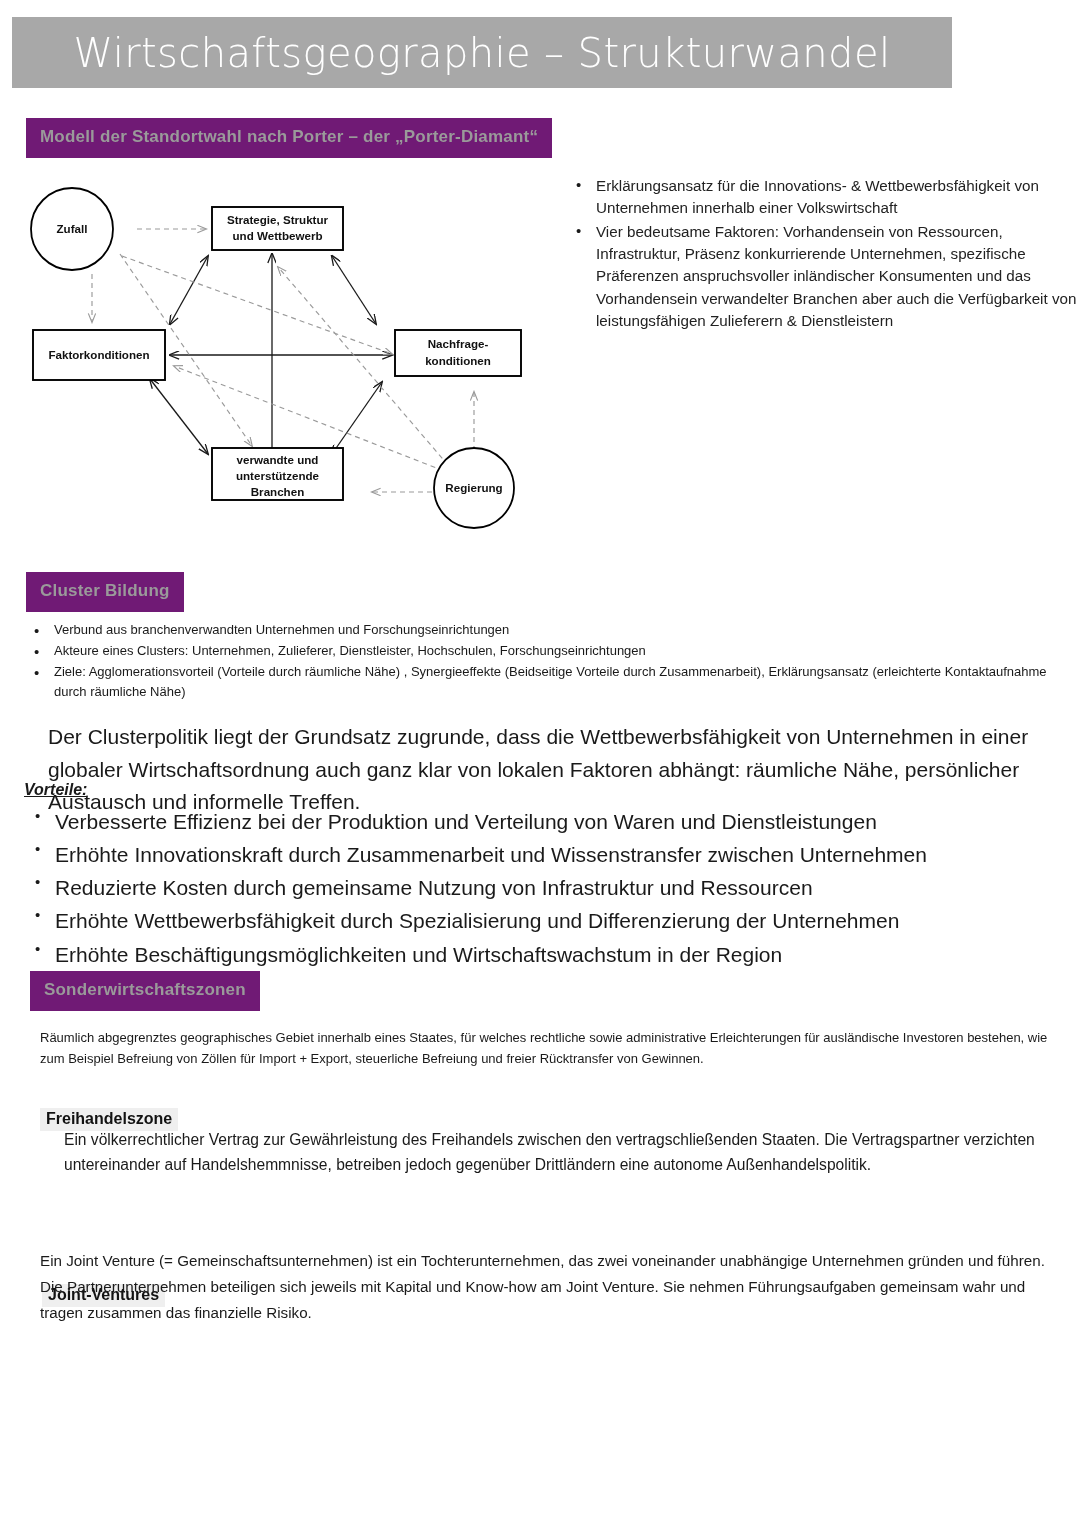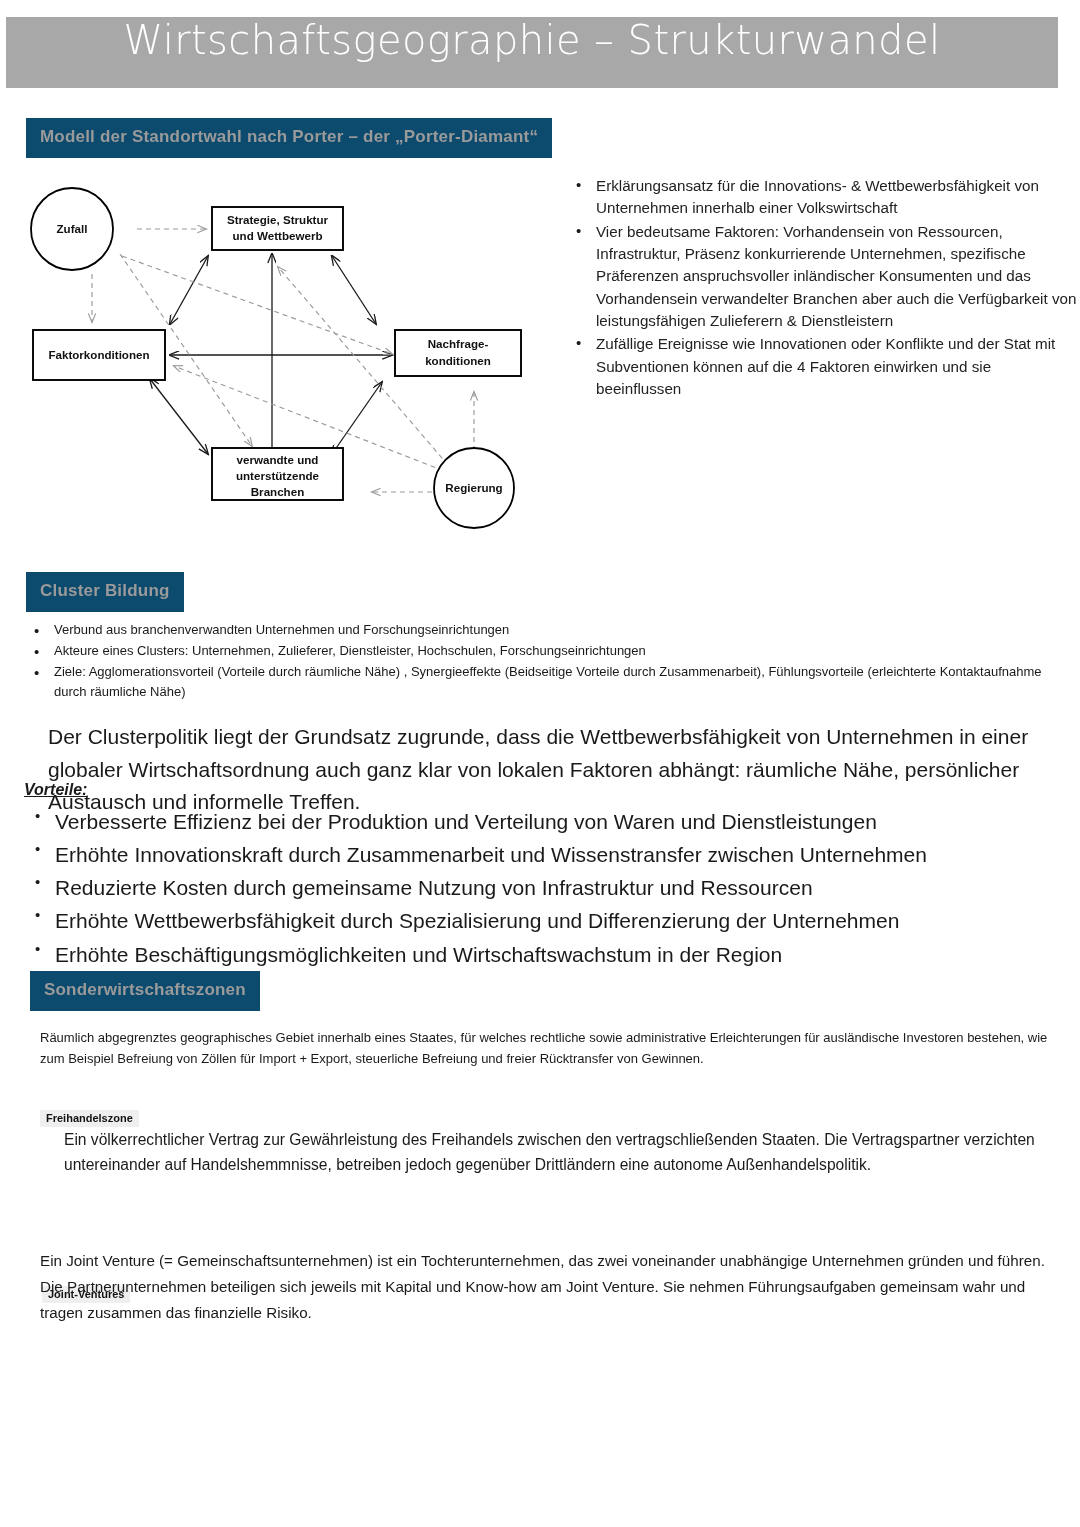--- a/index.html
+++ b/index.html
@@ -12,41 +12,42 @@
     height: 1527px;
     position: relative;
     font-family: "Liberation Sans", "DejaVu Sans", sans-serif;
     color: #1a1a1a;
     overflow: hidden;
   }
 
   
   .title-banner {
     position: absolute;
-    left: 6px;
+    left: 12px;
     top: 17px;
-    width: 1052px;
+    width: 940px;
     height: 71px;
     background: #a8a8a8;
     display: flex;
+    align-items: center;
     justify-content: center;
   }
   .title-banner .title-text {
     color: #ffffff;
     font-size: 40px;
     font-weight: 300;
     letter-spacing: 0.4px;
     white-space: nowrap;
     font-family: "DejaVu Sans", sans-serif;
   }
 
   
   .section-head {
     display: inline-block;
-    background: #0c4a6e;
+    background: #701a75;
     color: #9a9a9a;
     font-weight: bold;
     padding: 9px 14px 11px 14px;
     font-size: 17px;
     letter-spacing: 0.2px;
   }
   .sec-head-wrap { position: absolute; }
 
   
   ul.bl {
@@ -130,21 +131,21 @@
     width: 1022px;
     font-size: 13px;
     line-height: 1.62;
   }
 
   
   .sub-head {
     display: inline-block;
     background: #efefef;
     font-weight: bold;
-    font-size: 11px;
+    font-size: 16px;
     padding: 2px 6px 3px 6px;
     color: #121212;
   }
   .fh-head { position: absolute; left: 40px; top: 1108px; }
   .fh-para {
     position: absolute;
     left: 38px;
     top: 1128px;
     width: 1026px;
     font-size: 15.6px;
@@ -277,31 +278,30 @@
     <g>
       <circle cx="452" cy="316" r="40" fill="#ffffff" stroke="#000" stroke-width="1.8"></circle>
       <text class="node-label-circle" x="452" y="320" text-anchor="middle">Regierung</text>
     </g>
   </svg>
 </div>
 
 <ul class="bl diagram-notes">
   <li>Erklärungsansatz für die Innovations- &amp; Wettbewerbsfähigkeit von Unternehmen innerhalb einer Volkswirtschaft</li>
   <li>Vier bedeutsame Faktoren: Vorhandensein von Ressourcen, Infrastruktur, Präsenz konkurrierende Unternehmen, spezifische Präferenzen anspruchsvoller inländischer Konsumenten und das Vorhandensein verwandelter Branchen aber auch die Verfügbarkeit von leistungsfähigen Zulieferern &amp; Dienstleistern</li>
-  <li>Zufällige Ereignisse wie Innovationen oder Konflikte und der Stat mit Subventionen können auf die 4 Faktoren einwirken und sie beeinflussen</li>
 </ul>
 
 <div class="sec-head-wrap" style="left:26px; top:572px;">
   <span class="section-head">Cluster Bildung</span>
 </div>
 
 <ul class="bl cluster-bullets">
   <li>Verbund aus branchenverwandten Unternehmen und Forschungseinrichtungen</li>
   <li>Akteure eines Clusters: Unternehmen, Zulieferer, Dienstleister, Hochschulen, Forschungseinrichtungen</li>
-  <li>Ziele: Agglomerationsvorteil (Vorteile durch räumliche Nähe) , Synergieeffekte (Beidseitige Vorteile durch Zusammenarbeit), Fühlungsvorteile (erleichterte Kontaktaufnahme durch räumliche Nähe)</li>
+  <li>Ziele: Agglomerationsvorteil (Vorteile durch räumliche Nähe) , Synergieeffekte (Beidseitige Vorteile durch Zusammenarbeit), Erklärungsansatz (erleichterte Kontaktaufnahme durch räumliche Nähe)</li>
 </ul>
 
 <div class="cluster-para">Der Clusterpolitik liegt der Grundsatz zugrunde, dass die Wettbewerbsfähigkeit von Unternehmen in einer globaler Wirtschaftsordnung auch ganz klar von lokalen Faktoren abhängt: räumliche Nähe, persönlicher Austausch und informelle Treffen.</div>
 
 <div class="vorteile-head">Vorteile:</div>
 
 <ul class="bl vorteile-list">
   <li>Verbesserte Effizienz bei der Produktion und Verteilung von Waren und Dienstleistungen</li>
   <li>Erhöhte Innovationskraft durch Zusammenarbeit und Wissenstransfer zwischen Unternehmen</li>
   <li>Reduzierte Kosten durch gemeinsame Nutzung von Infrastruktur und Ressourcen</li>

